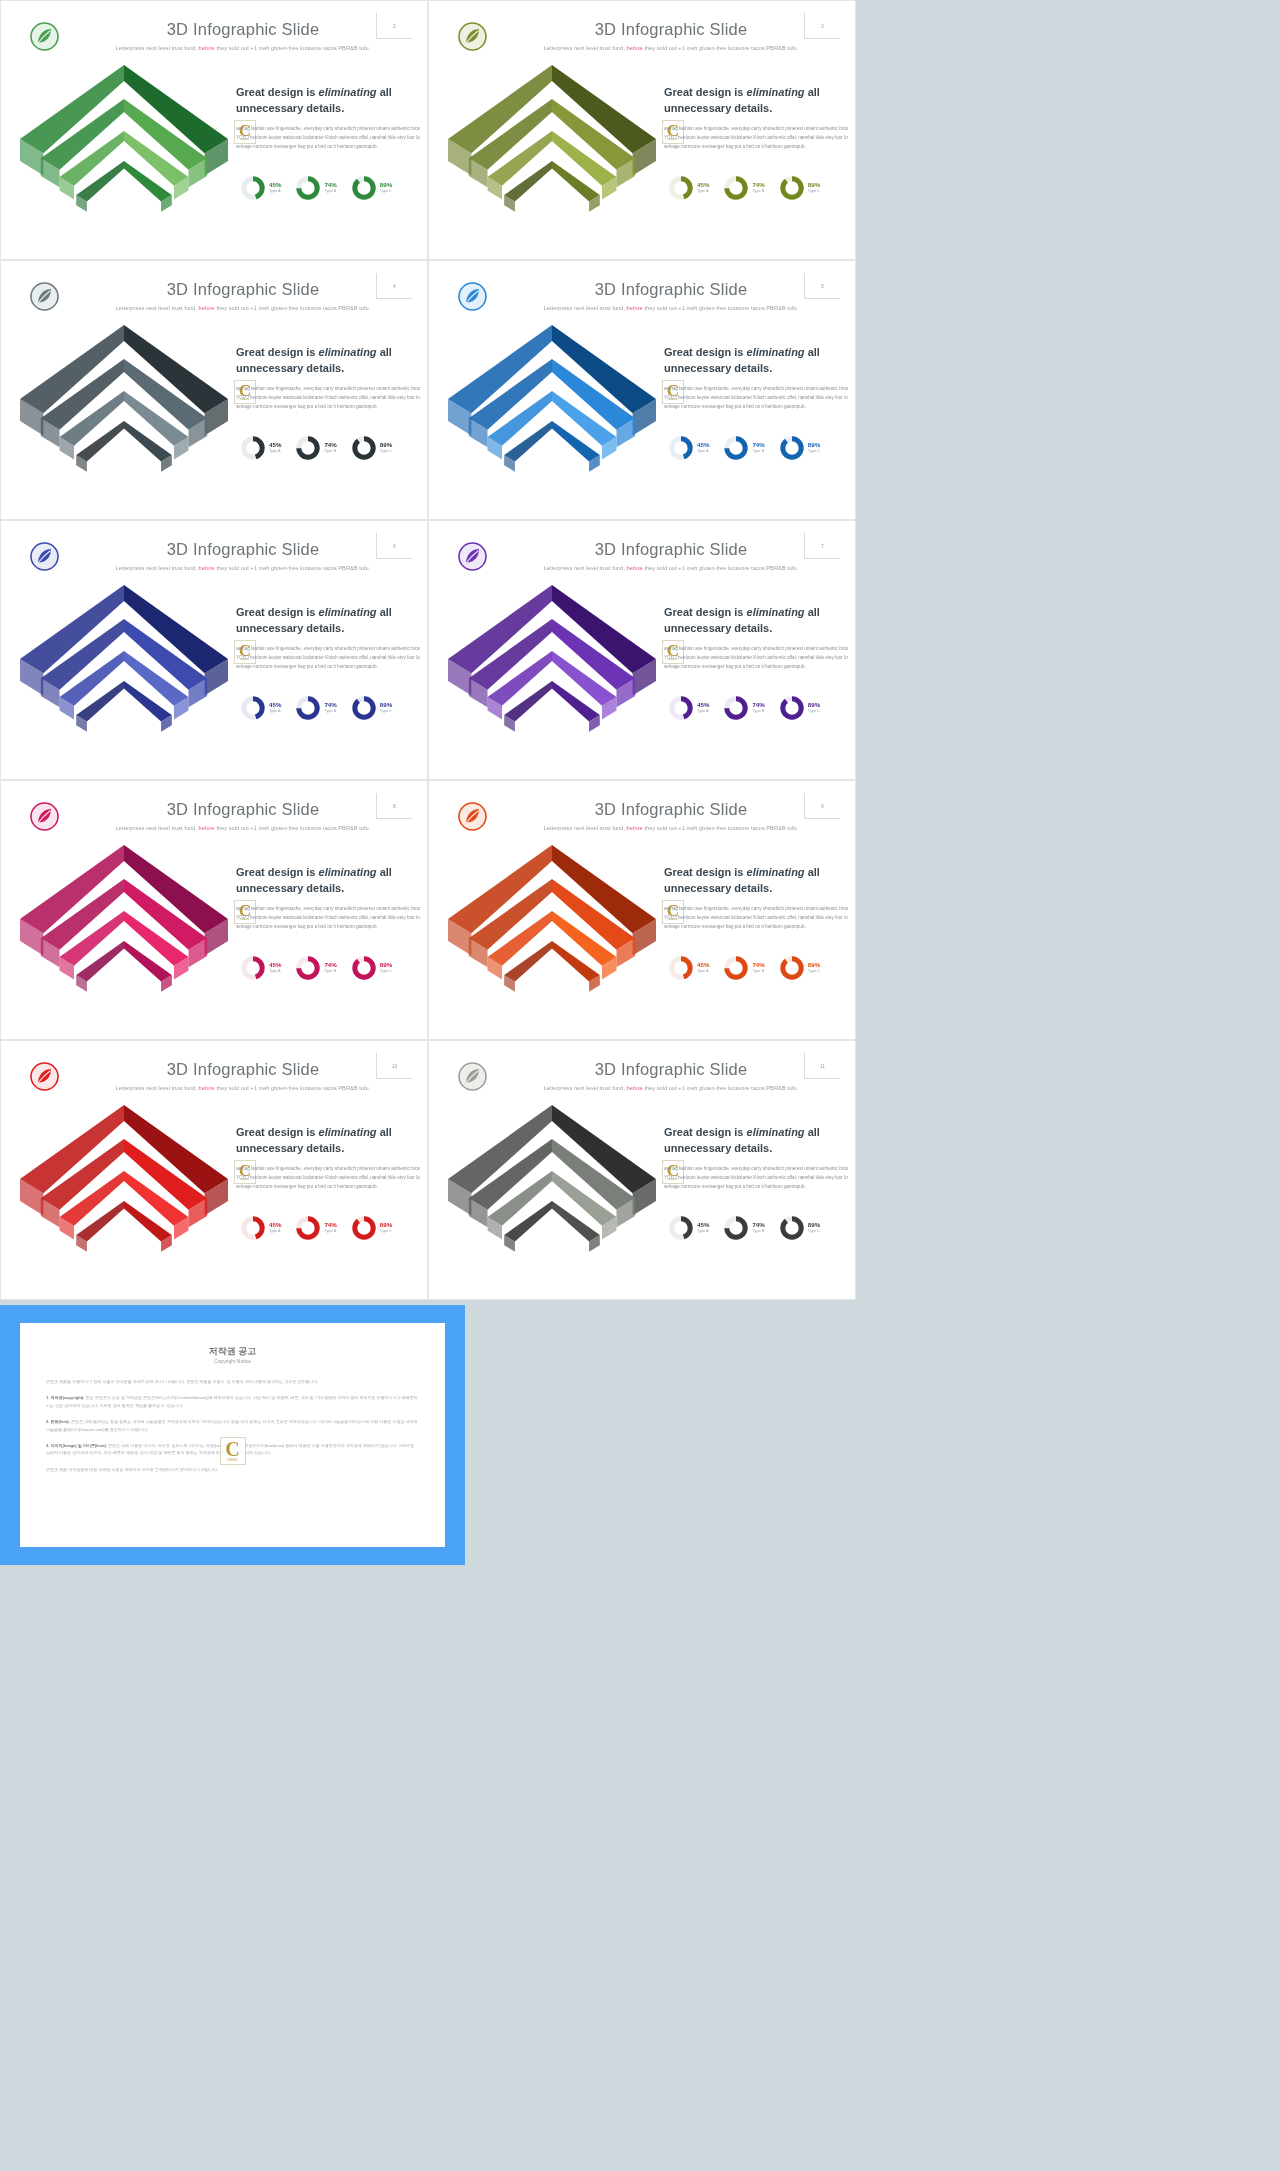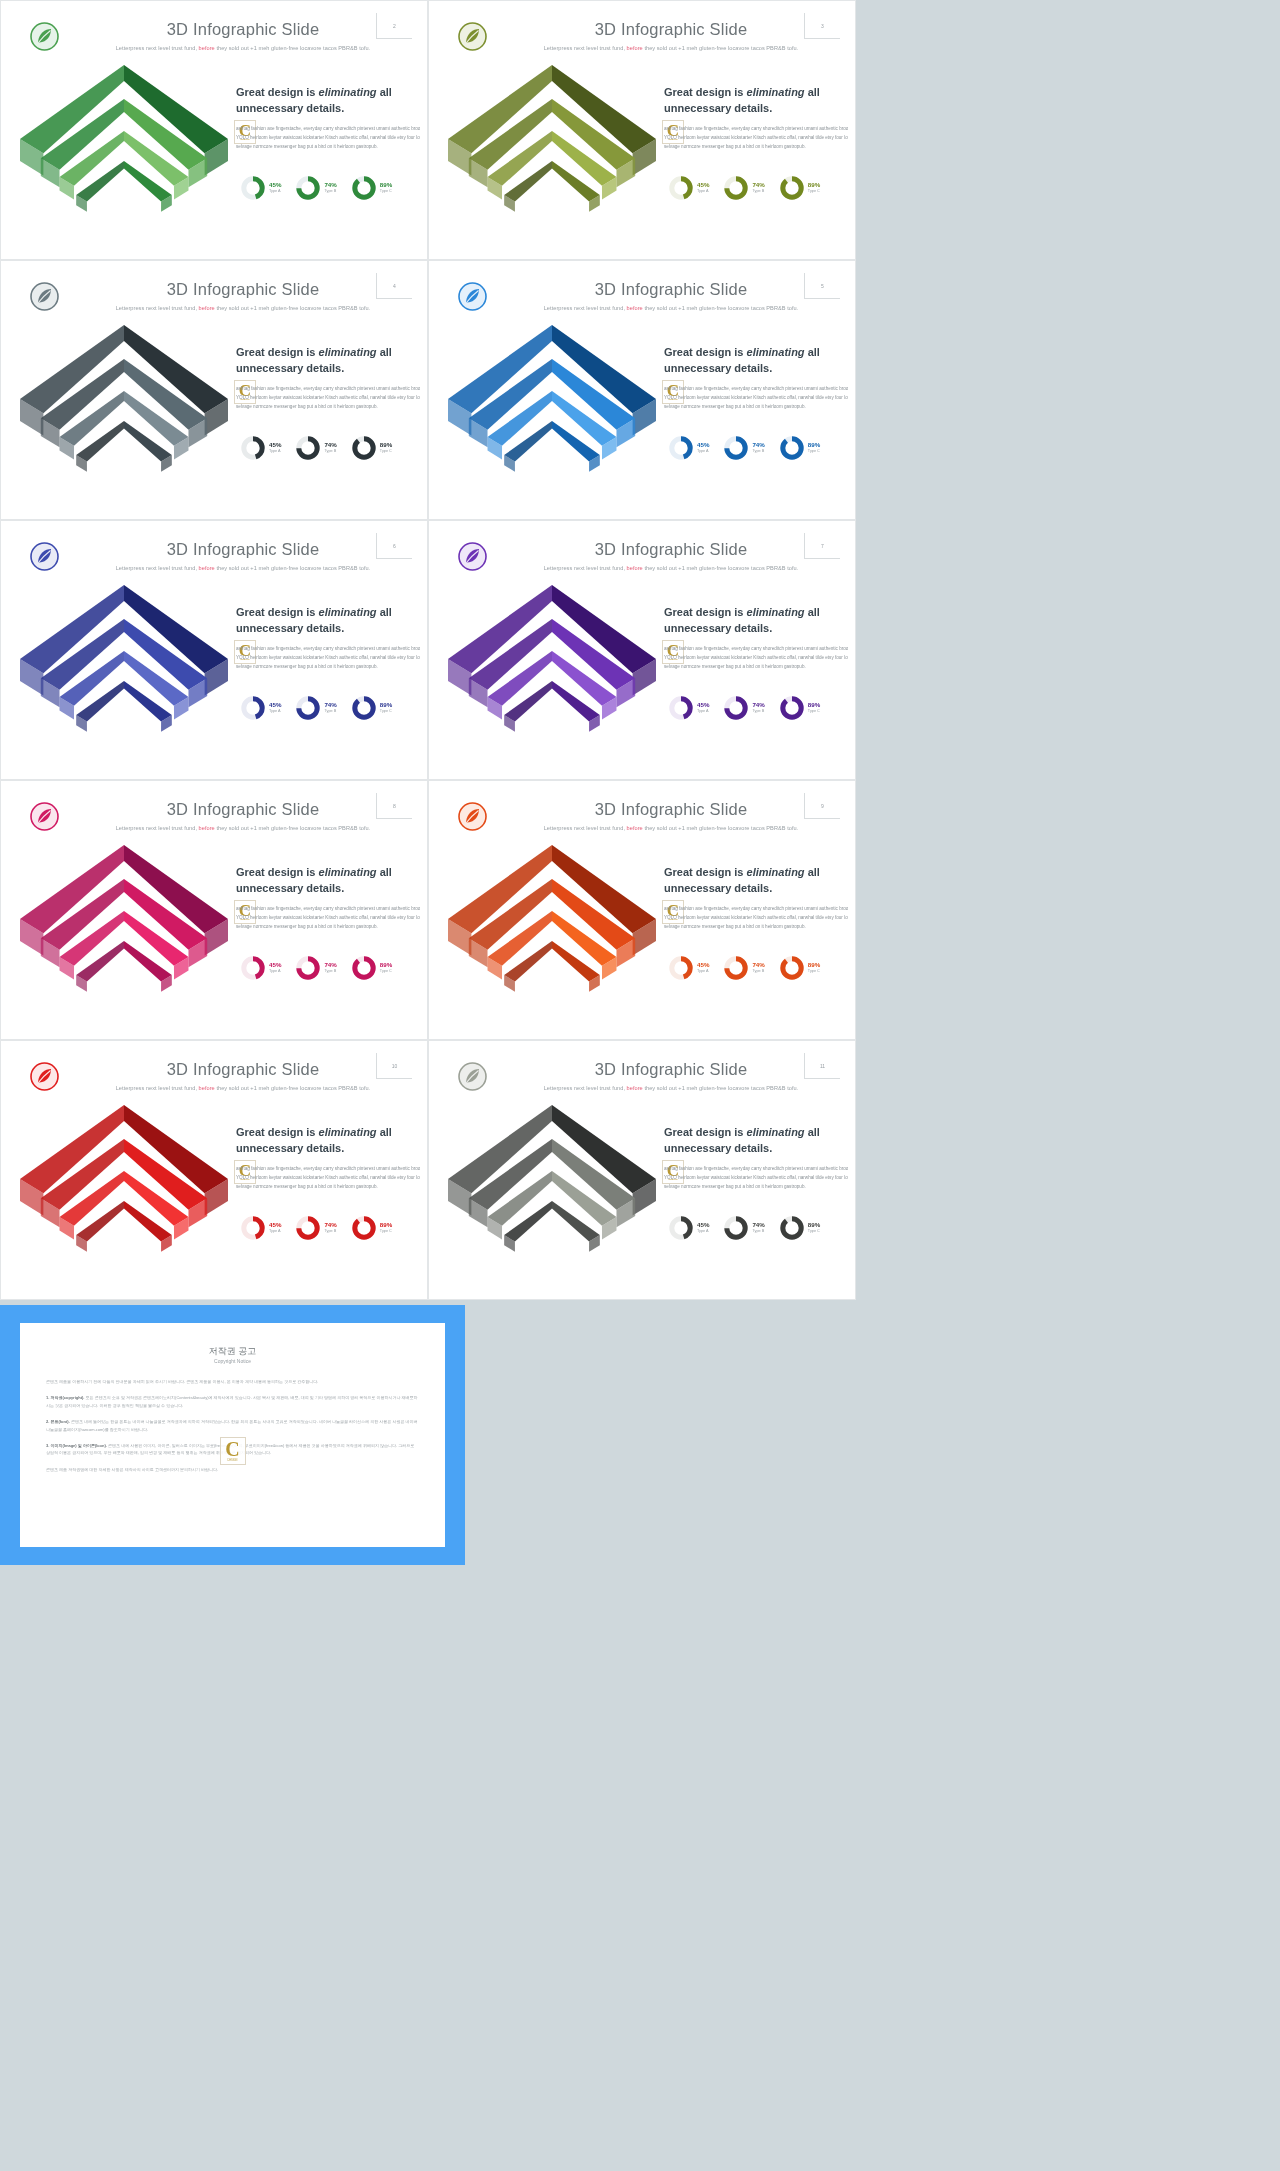--- a/index.html
+++ b/index.html
@@ -161,21 +161,21 @@
   .cp-sheet {
     width: 100%; height: 100%;
     background: #ffffff;
     padding: 22px 26px;
     overflow: hidden;
   }
   .cp-title {
     text-align: center;
     font-size: 9px;
     color: #6d7478;
-    font-weight: 400;
+    font-weight: 700;
     margin-bottom: 0;
   }
   .cp-sub {
     text-align: center;
     font-size: 5px;
     color: #9aa1a6;
     margin-bottom: 14px;
   }
   .cp-p {
     font-size: 4px;

